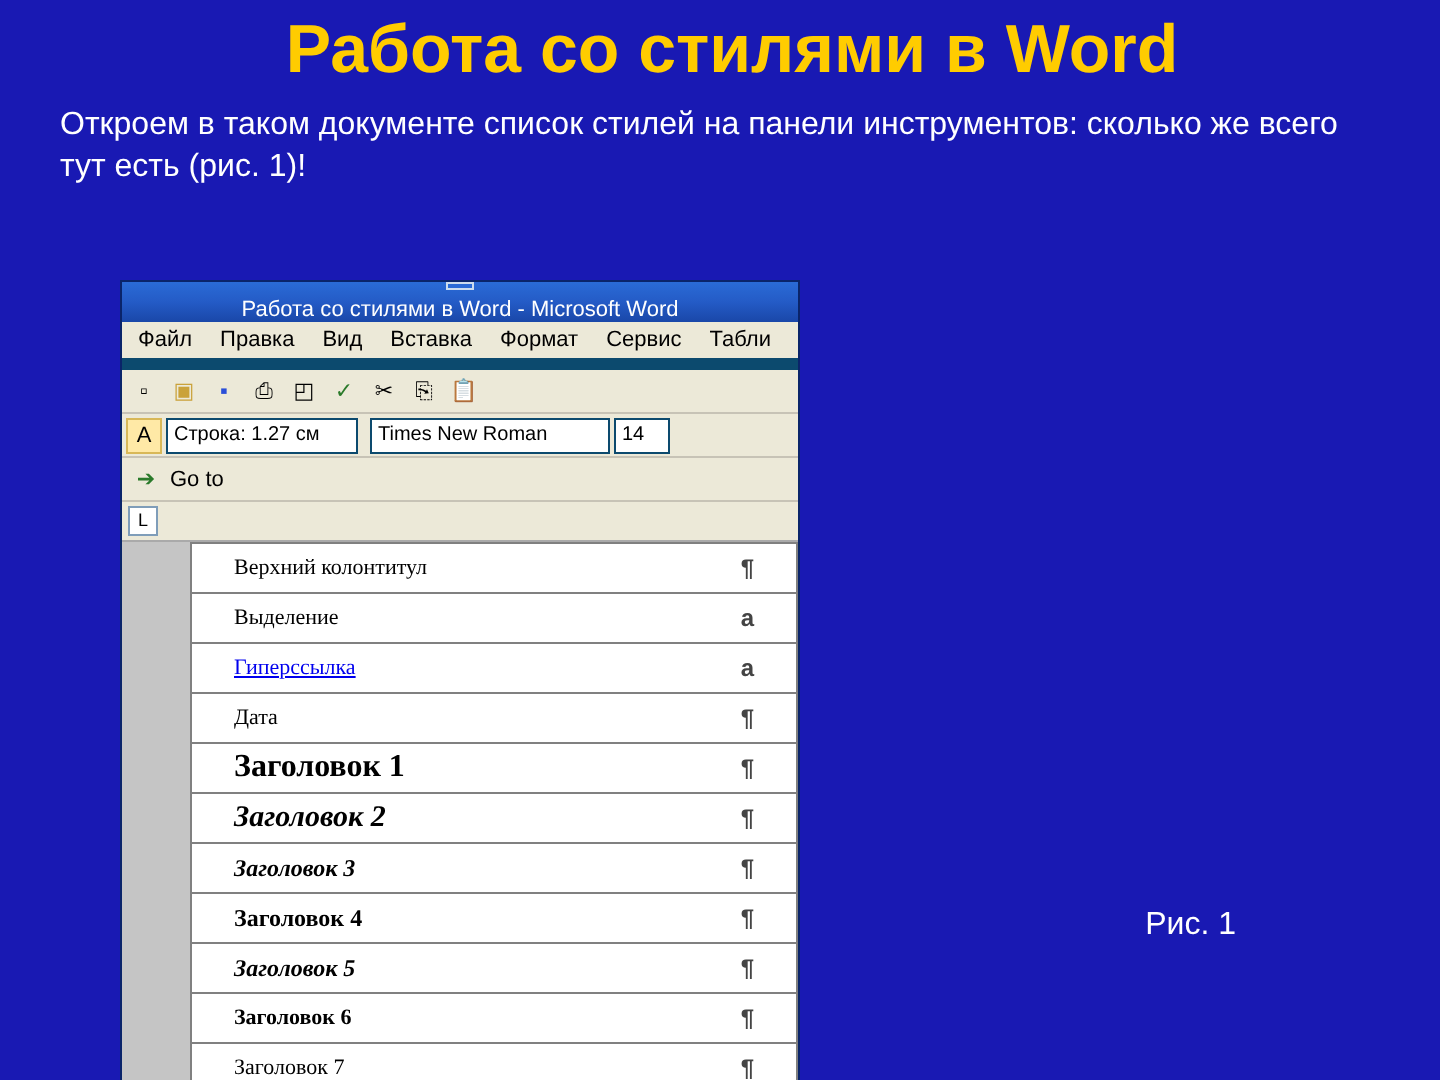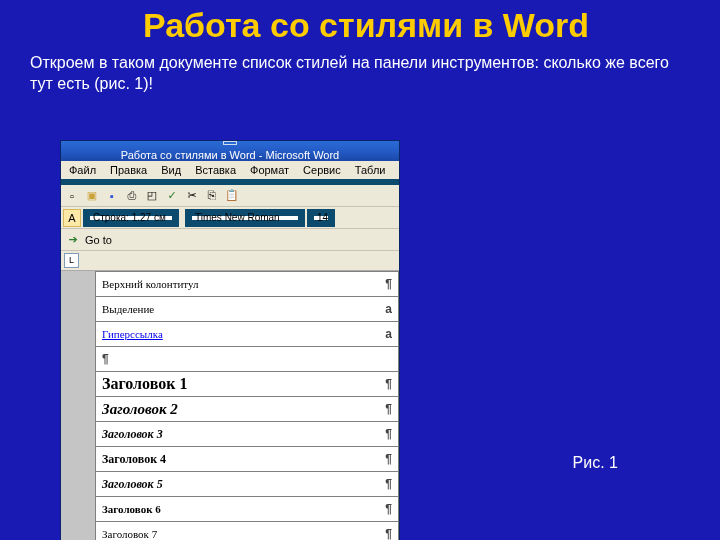--- a/index.html
+++ b/index.html
@@ -84,21 +84,21 @@
     height: 18px;
     border: 1px solid #ece9d8;
     display: inline-flex;
     align-items: center;
     justify-content: center;
     font-size: 11px;
   }
   .stylefield {
     height: 18px;
     background: #fff;
-    border: 7px solid #0c4a6e;
+    border: 1px solid #0c4a6e;
     font-size: 10px;
     padding: 0 3px;
     display: inline-flex;
     align-items: center;
   }
   .goto-row {
     display: flex;
     align-items: center;
     gap: 3px;
     height: 22px;
@@ -126,21 +126,21 @@
     background: #c5c5c5;
     padding: 0;
   }
   .style-row {
     display: flex;
     align-items: center;
     background: #fff;
     border: 1px solid #808080;
     margin: 0 0 -1px 34px;
     height: 26px;
-    padding: 0 6px;
+    padding: 0 21px;
   }
   .style-row .label {
     flex: 1;
     font-family: "Times New Roman", serif;
   }
   .style-row .mark {
     font-weight: bold;
     color: #444;
     font-size: 12px;
   }
@@ -216,20 +216,21 @@
         </div>
         <div class="style-row">
           <span class="label ">Выделение</span>
           <span class="mark">a</span>
         </div>
         <div class="style-row">
           <span class="label hyperlink">Гиперссылка</span>
           <span class="mark">a</span>
         </div>
         <div class="style-row">
+          <span class="label ">Дата</span>
           <span class="mark">¶</span>
         </div>
         <div class="style-row">
           <span class="label h1">Заголовок 1</span>
           <span class="mark">¶</span>
         </div>
         <div class="style-row">
           <span class="label h2">Заголовок 2</span>
           <span class="mark">¶</span>
         </div>

